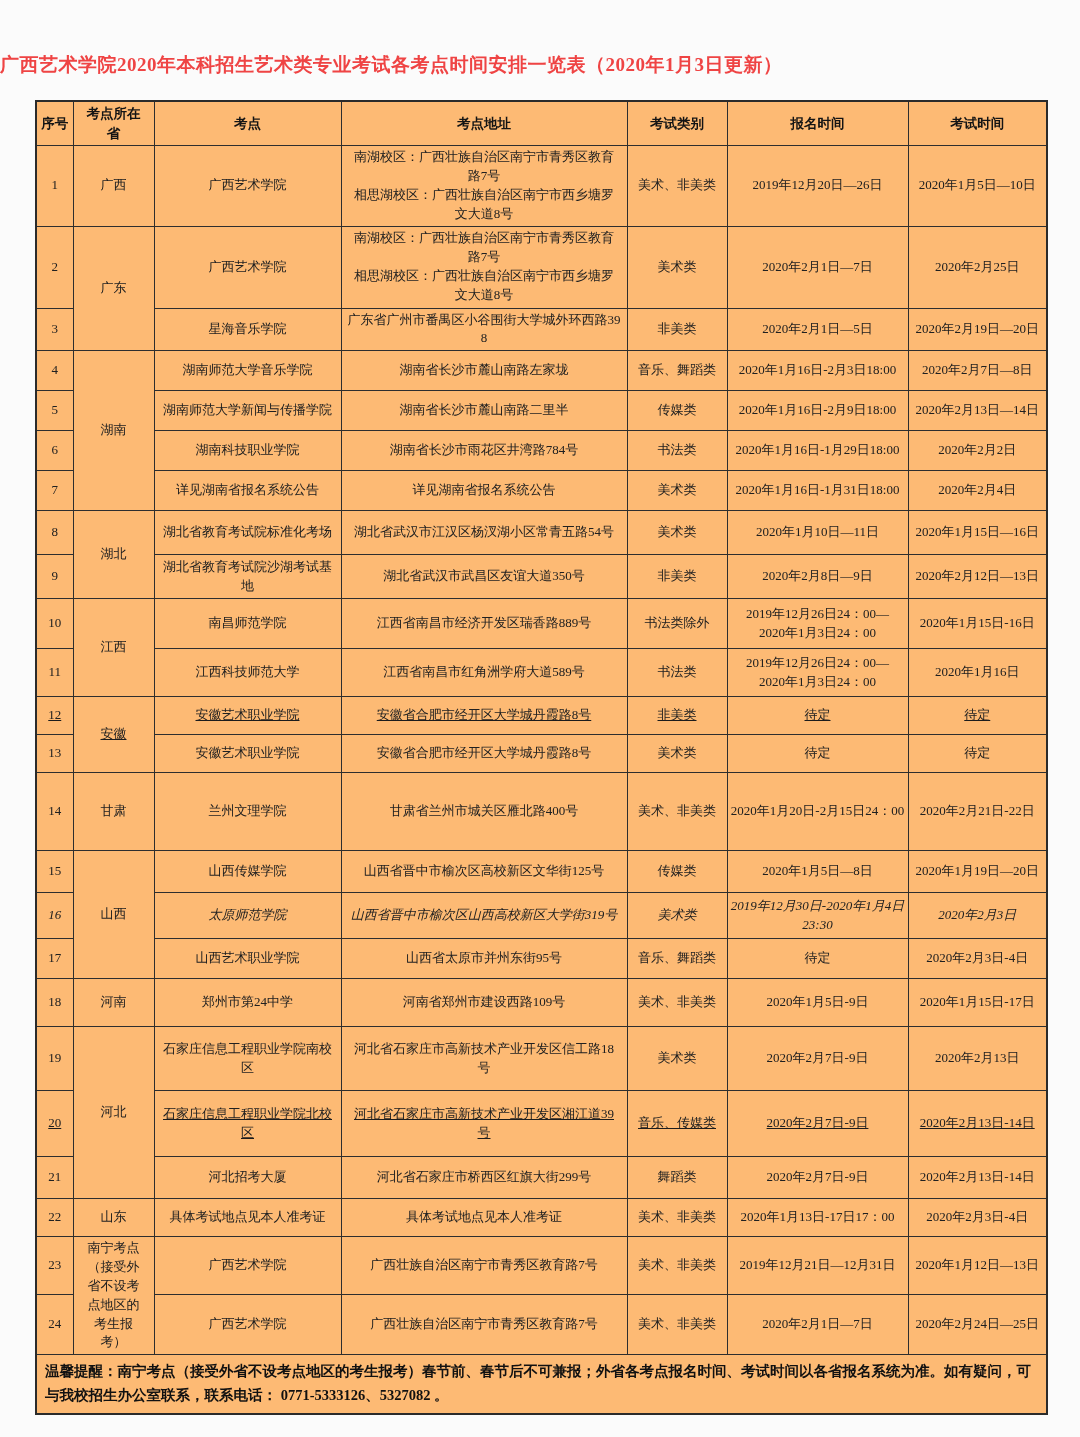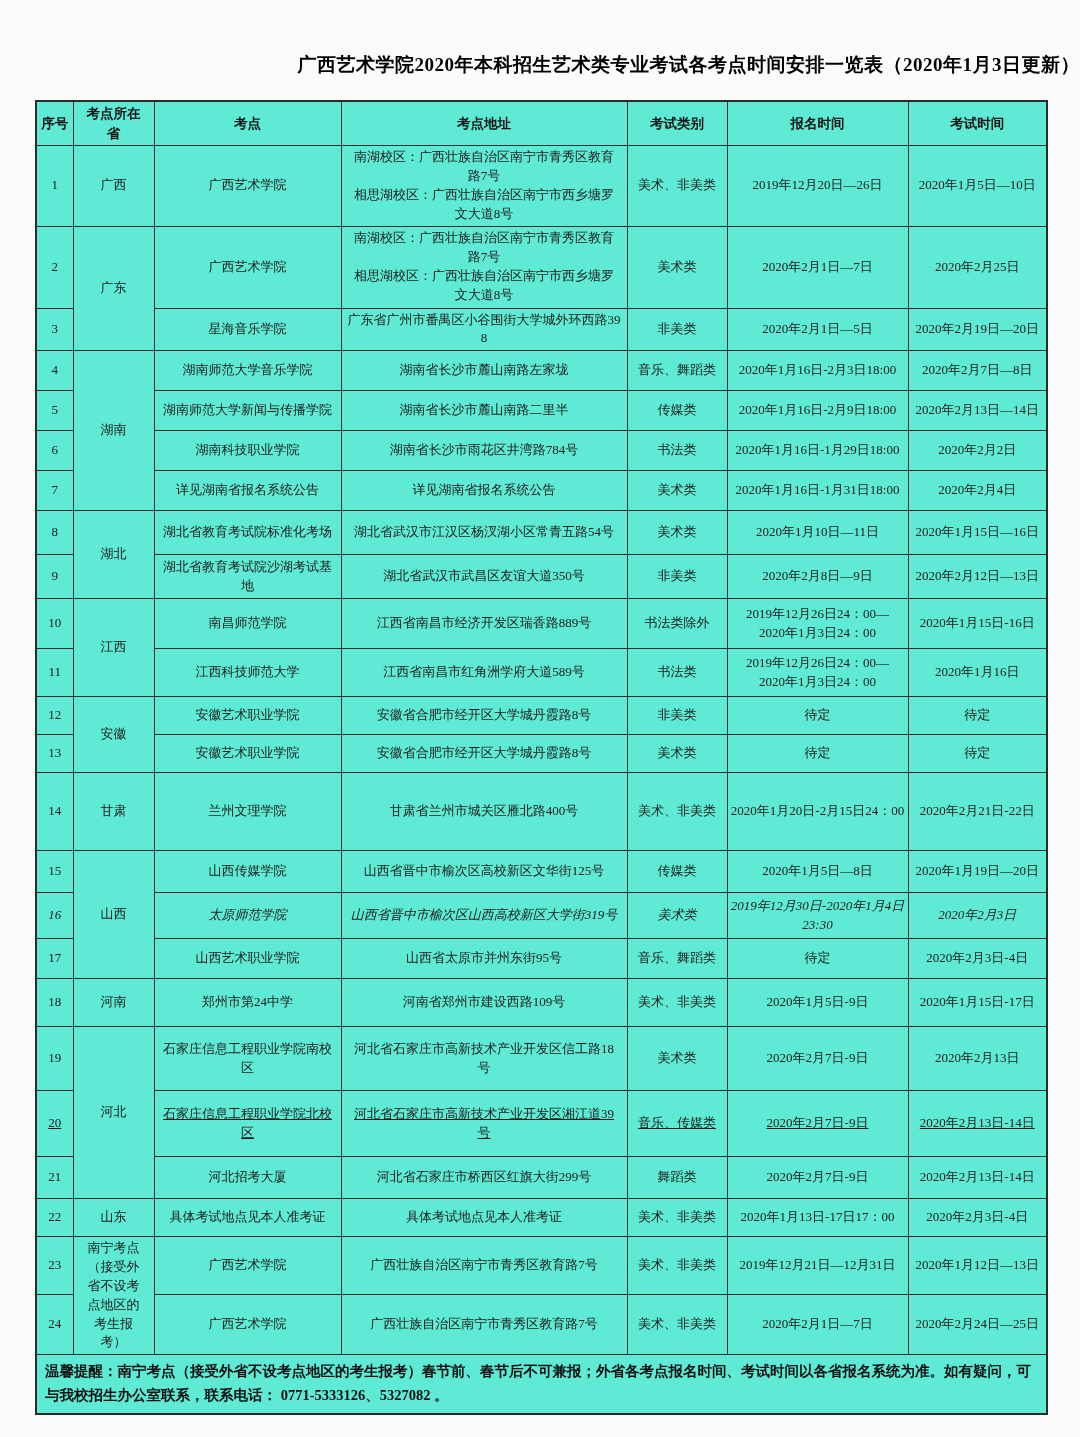--- a/index.html
+++ b/index.html
@@ -6,30 +6,30 @@
   body{
     width:1080px;height:1437px;
     background:#fbfbfb;
     color:#1c1c1c;
     font-family:"Liberation Serif","DejaVu Serif",serif;
     -webkit-font-smoothing:antialiased;
   }
   .page{position:relative;width:1080px;height:1437px;background:#fbfbfb;}
   .doc-title{
     position:absolute;top:52px;left:0;width:1080px;
-    text-align:right;font-size:19px;font-weight:bold;color:#000000;
+    text-align:left;font-size:19px;font-weight:bold;color:#ef4444;
     letter-spacing:0.5px;
   }
   table.exam-table{
     position:absolute;top:100px;left:35px;
     width:1011px;
     border-collapse:collapse;
     border:2px solid #2b2b2b;
     table-layout:fixed;
-    background:#5eead4;
+    background:#fdba74;
   }
   .exam-table th,.exam-table td{
     border:1px solid #2e2e2e;
     text-align:center;
     vertical-align:middle;
     padding:2px 3px;
     font-size:13px;
     line-height:1.45;
     white-space:pre-line;
     overflow:visible;
@@ -179,21 +179,21 @@
         </tr>
         <tr style="height: 48px;">
           <td class="col-no">11</td>
           <td class="col-site">江西科技师范大学</td>
           <td class="col-address">江西省南昌市红角洲学府大道589号</td>
           <td class="col-category">书法类</td>
           <td class="col-reg">2019年12月26日24：00—
 2020年1月3日24：00</td>
           <td class="col-exam">2020年1月16日</td>
         </tr>
-        <tr style="height: 38px;">
+        <tr style="height: 38px; text-decoration: underline;">
           <td class="col-no">12</td>
           <td class="col-province" rowspan="2">安徽</td>
           <td class="col-site">安徽艺术职业学院</td>
           <td class="col-address">安徽省合肥市经开区大学城丹霞路8号</td>
           <td class="col-category">非美类</td>
           <td class="col-reg">待定</td>
           <td class="col-exam">待定</td>
         </tr>
         <tr style="height: 38px;">
           <td class="col-no">13</td>

